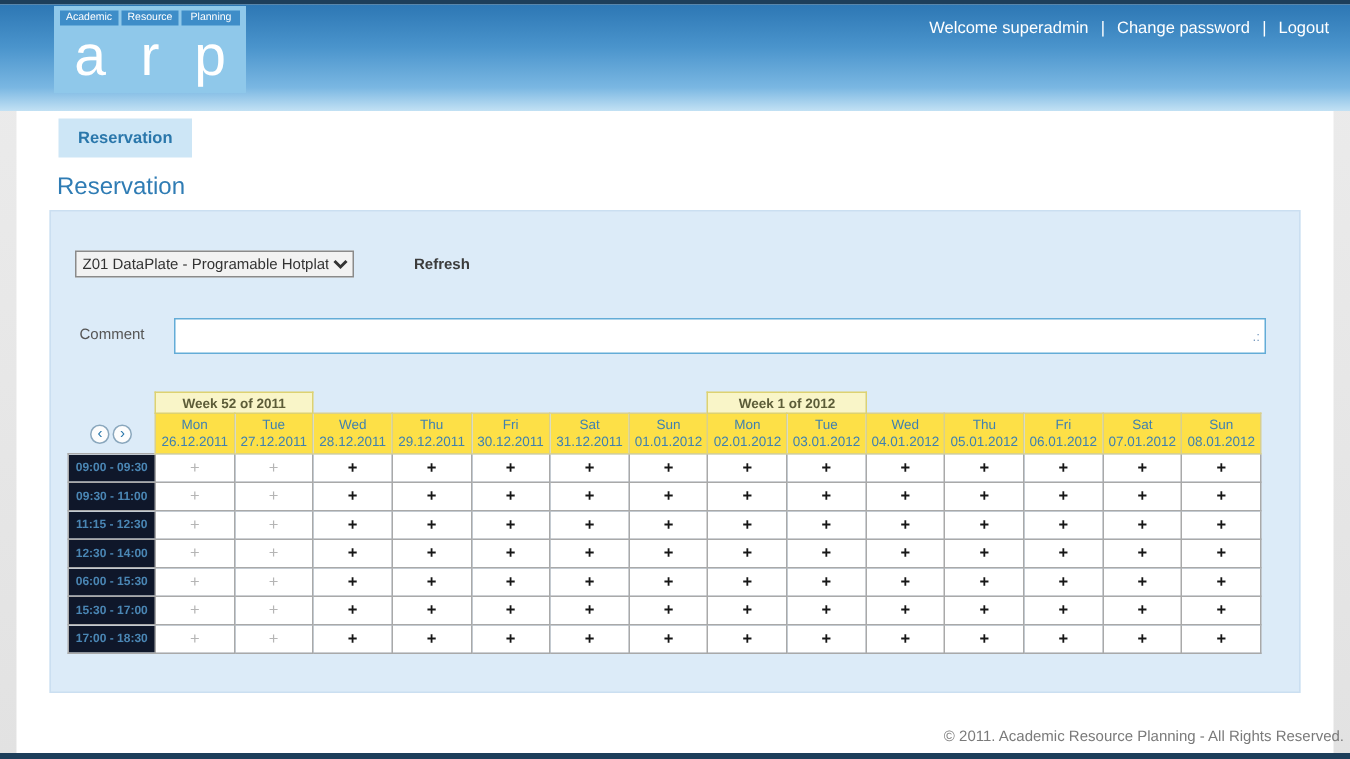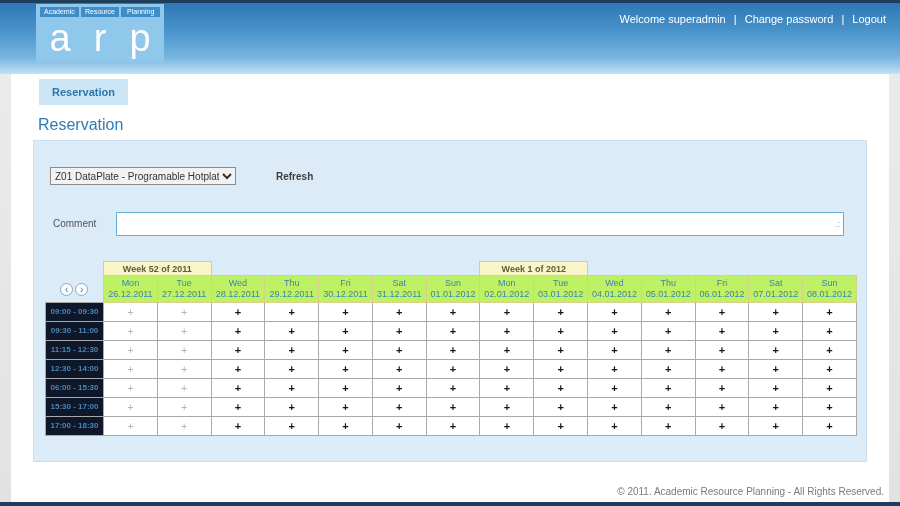--- a/index.html
+++ b/index.html
@@ -55,30 +55,30 @@
   .comment-row { display: flex; margin: 27px 22px 12px 19px; }
   .comment-label { width: 63px; font-size: 10px; color: #555; padding-top: 6px; }
   .comment-box { flex: 1; position: relative; }
   .comment-input {
     width: 100%; height: 24px; resize: none;
     border: 1px solid #63acd7; background: #fff;
     font-size: 11px; font-family: "Liberation Sans", sans-serif;
     padding: 4px 16px 4px 5px; display: block; outline: none;
   }
   .resize-grip { position: absolute; right: 4px; top: 7px; color: #7a9cc0; font-size: 9px; cursor: se-resize; }
-  .calendar { margin: 25px 9px 0 11px; }
+  .calendar { margin: 25px 25px 0 11px; }
   table.cal { border-collapse: collapse; width: 100%; table-layout: fixed; }
   table.cal td, table.cal th { overflow: hidden; white-space: nowrap; }
   .group-row td { border: none; height: 14px; padding: 0; background: transparent; }
   .group-row td.week-group {
     background: #f9f5c8; border: 1px solid #ddd271;
     font-size: 9px; font-weight: bold; color: #5c5c38; text-align: center;
   }
   .day-row th {
-    background: #bef264; border: 1px solid #d9d08c;
+    background: #fde047; border: 1px solid #d9d08c;
     color: #3f80b0; font-size: 9px; font-weight: normal;
     padding: 2px 0 1px; line-height: 1.25; text-align: center;
   }
   .day-row th.corner { background: transparent; border: none; }
   .nav-btn {
     display: inline-block; width: 13px; height: 13px;
     border: 1px solid #8aa7bd; border-radius: 50%;
     background: #fdfdfd; color: #2a77ab;
     font-size: 10px; line-height: 11px; text-align: center;
     cursor: pointer; margin: 0 1px; vertical-align: middle;
@@ -90,21 +90,21 @@
   }
   td.slot {
     background: #fff; border: 1px solid #a9a9a9;
     text-align: center; font-size: 11px; font-weight: bold; color: #161616;
     height: 19px; padding: 0; cursor: pointer;
   }
   td.slot.disabled { color: #b5b5b5; font-weight: normal; cursor: default; }
   .footer {
     position: absolute; left: 0; right: 0; bottom: 4px; height: 22px;
     display: flex; align-items: center; justify-content: flex-end;
-    padding-right: 16px;
+    padding-right: 4px;
   }
   .footer span { color: #7a7a7a; font-size: 10px; }
   .bottom-line { position: absolute; left: 0; right: 0; bottom: 0; height: 4px; background: #1d3e5a; }
 </style>
 </head>
 <body>
 
 <div class="top-line"></div>
 
 <header class="header">

